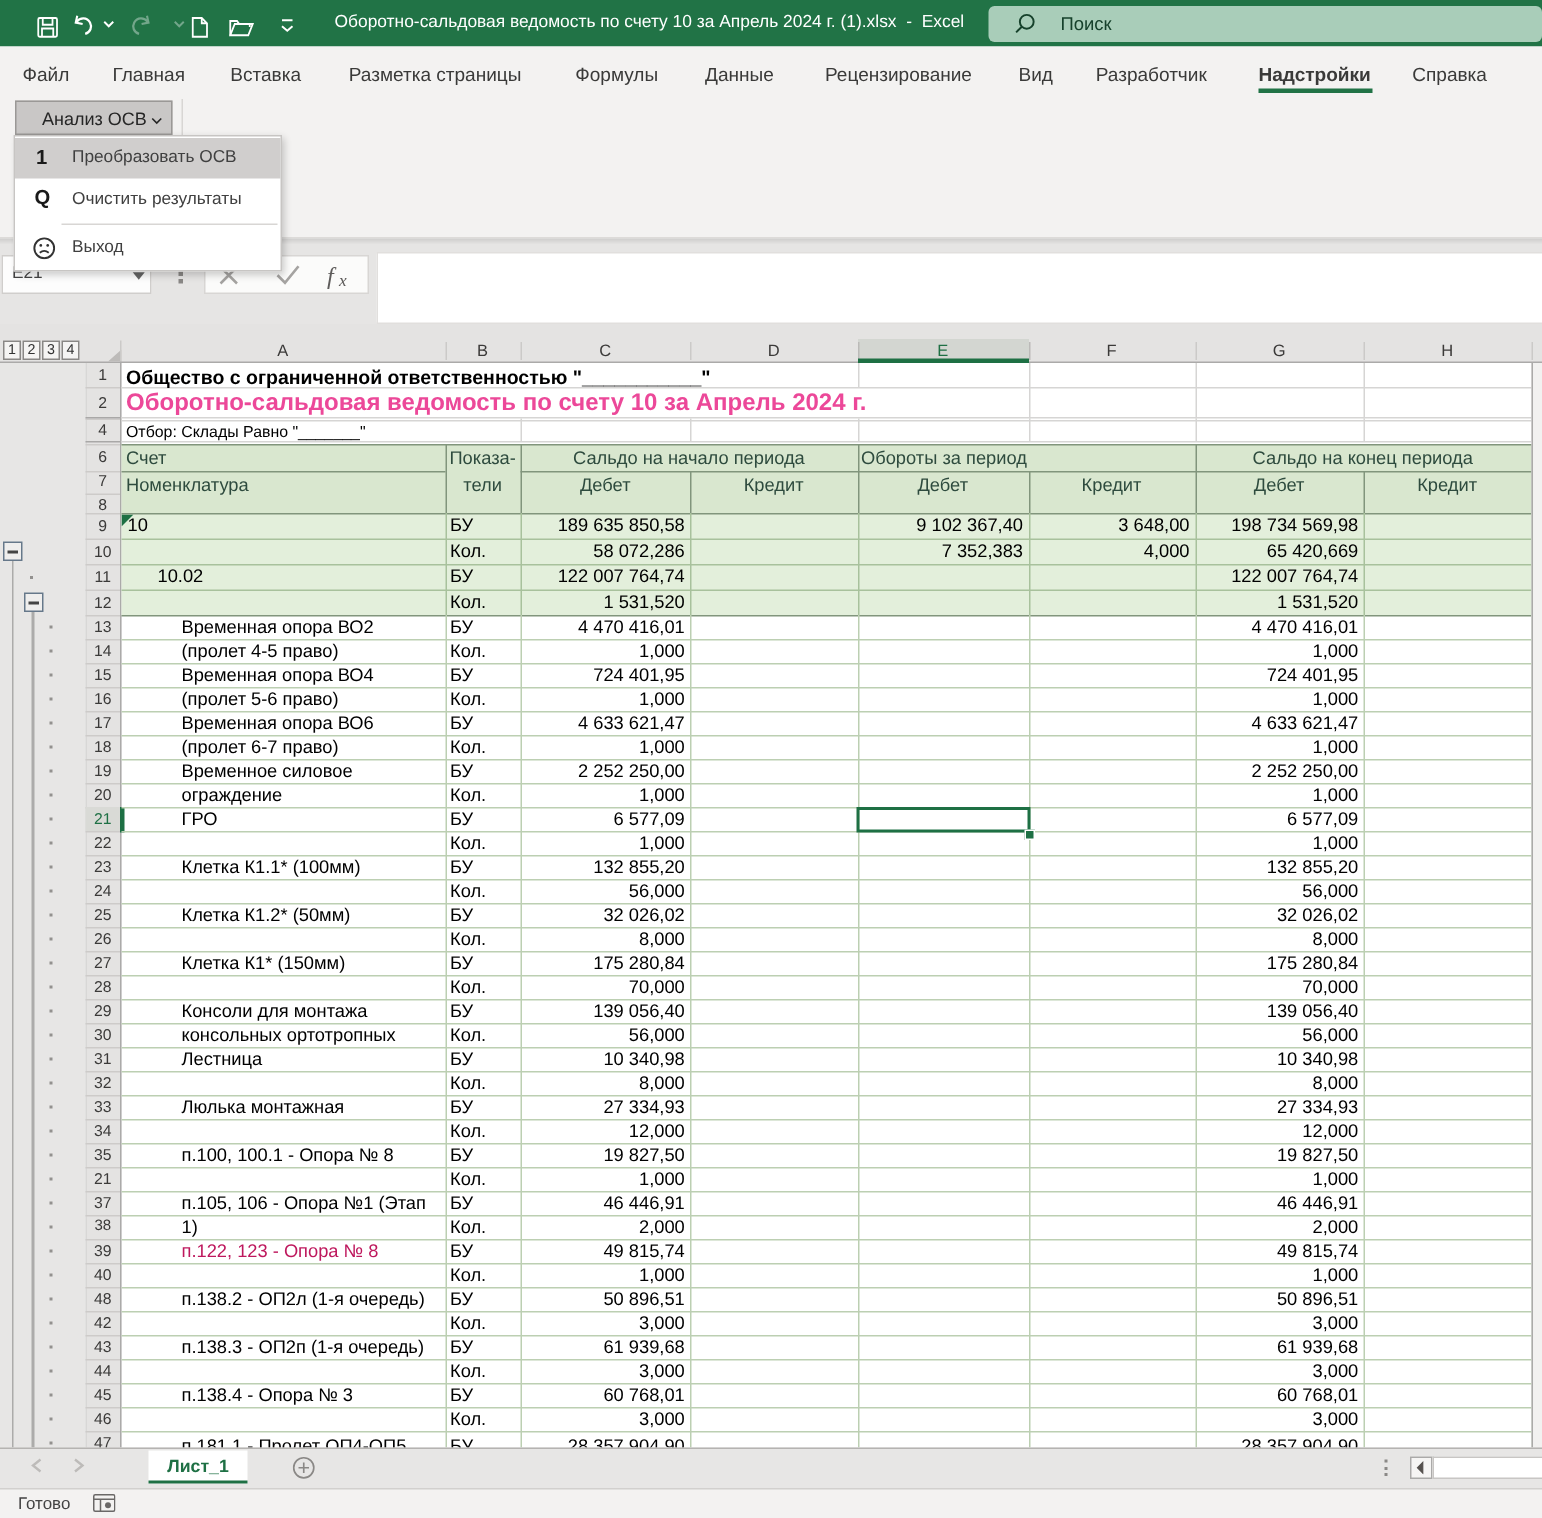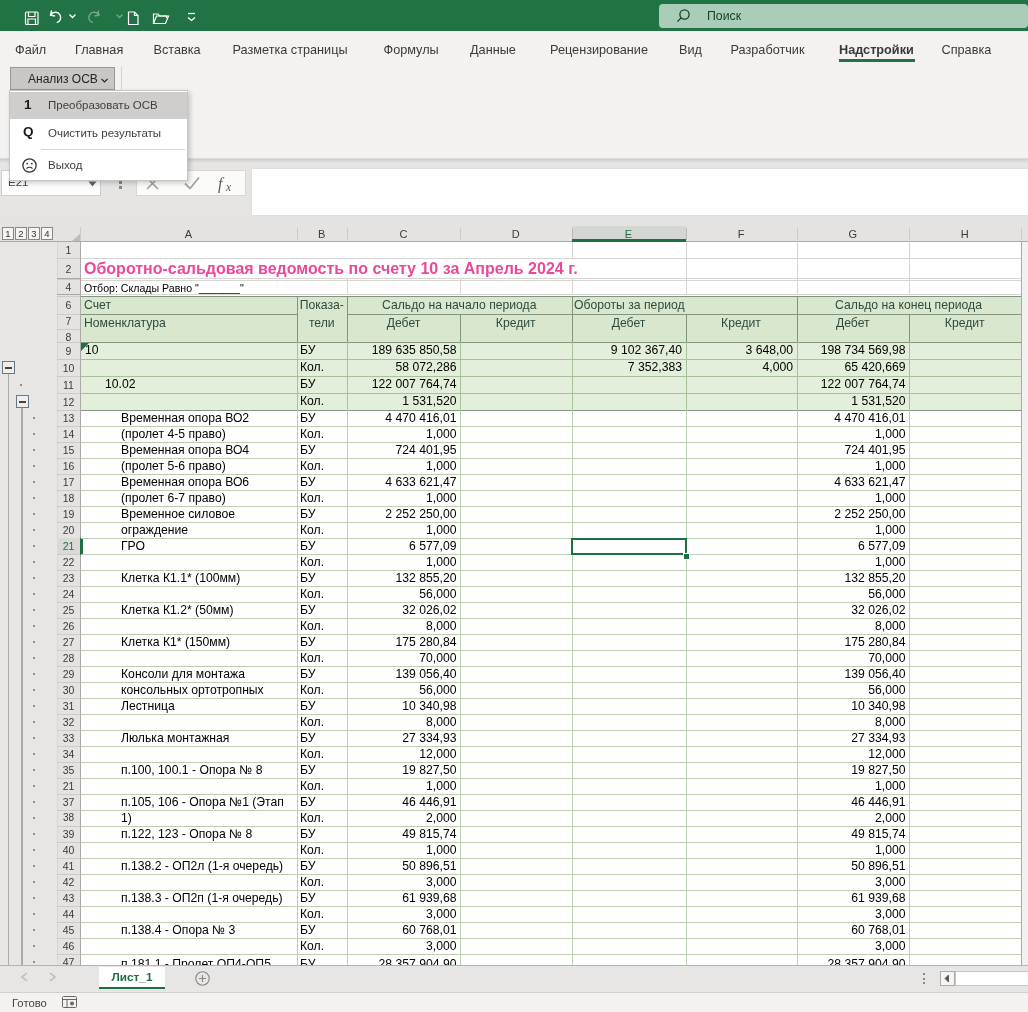--- a/index.html
+++ b/index.html
@@ -30,20 +30,21 @@
 </g>
 <g stroke="#FFF" fill="none" stroke-width="1.2">
  <path d="M153.5 23.5 v-9.5 h4.5 l1.5 2 h7 v2"></path>
  <path d="M153.5 23.5 l3-7.5 h12 l-3 7.5 z"></path>
 </g>
 <g stroke="#FFF" fill="none" stroke-width="1.3">
  <path d="M188 13.5 h7"></path>
  <path d="M188 17.5 l3.5 3 l3.5-3"></path>
 </g>
 </svg></div>
+<div style="position:absolute;top:8px;font-size:11.6px;color:#FFF;font-weight:normal;white-space:nowrap;left:223px;">Оборотно-сальдовая ведомость по счету 10 за Апрель 2024 г. (1).xlsx&nbsp;&nbsp;-&nbsp;&nbsp;Excel</div>
 <div style="position:absolute;left:659px;top:4px;width:369px;height:24px;background:#A9CDB9;border-radius:4px;"></div>
 <svg style="position:absolute;left:675px;top:8px;" width="16" height="16" viewBox="0 0 16 16">
       <circle cx="9.5" cy="6.5" r="4.6" stroke="#16412B" stroke-width="1.3" fill="none"></circle>
       <path d="M6.2 9.8 L2.4 13.6" stroke="#16412B" stroke-width="1.3"></path>
     </svg>
 <div style="position:absolute;top:9px;font-size:12.3px;color:#16412B;font-weight:normal;white-space:nowrap;left:707px;">Поиск</div>
 <div style="position:absolute;left:0;top:31px;width:1028px;height:128px;background:#F3F2F1;"></div>
 <div style="position:absolute;top:42.5px;font-size:12.7px;color:#3A3A39;font-weight:normal;white-space:nowrap;left:15px;">Файл</div>
 <div style="position:absolute;top:42.5px;font-size:12.7px;color:#3A3A39;font-weight:normal;white-space:nowrap;left:75px;">Главная</div>
 <div style="position:absolute;top:42.5px;font-size:12.7px;color:#3A3A39;font-weight:normal;white-space:nowrap;left:153.5px;">Вставка</div>
@@ -183,21 +184,21 @@
 <div style="position:absolute;top:780px;font-size:10.5px;color:#3B3A39;font-weight:normal;white-space:nowrap;left:56.5px;width:24px;text-align:center;">21</div>
 <div style="position:absolute;left:57px;top:794px;width:23px;height:1px;background:#CDCBC9;"></div>
 <div style="position:absolute;top:796px;font-size:10.5px;color:#3B3A39;font-weight:normal;white-space:nowrap;left:56.5px;width:24px;text-align:center;">37</div>
 <div style="position:absolute;left:57px;top:810px;width:23px;height:1px;background:#CDCBC9;"></div>
 <div style="position:absolute;top:812px;font-size:10px;color:#3B3A39;font-weight:normal;white-space:nowrap;left:56.5px;width:24px;text-align:center;">38</div>
 <div style="position:absolute;left:57px;top:826px;width:23px;height:1px;background:#CDCBC9;"></div>
 <div style="position:absolute;top:828px;font-size:10.5px;color:#3B3A39;font-weight:normal;white-space:nowrap;left:56.5px;width:24px;text-align:center;">39</div>
 <div style="position:absolute;left:57px;top:842px;width:23px;height:1px;background:#CDCBC9;"></div>
 <div style="position:absolute;top:844px;font-size:10.5px;color:#3B3A39;font-weight:normal;white-space:nowrap;left:56.5px;width:24px;text-align:center;">40</div>
 <div style="position:absolute;left:57px;top:858px;width:23px;height:1px;background:#CDCBC9;"></div>
-<div style="position:absolute;top:860px;font-size:10.5px;color:#3B3A39;font-weight:normal;white-space:nowrap;left:56.5px;width:24px;text-align:center;">41</div>
+<div style="position:absolute;top:860px;font-size:10.5px;color:#3B3A39;font-weight:normal;white-space:nowrap;left:56.5px;width:24px;text-align:center;">48</div>
 <div style="position:absolute;left:57px;top:874px;width:23px;height:1px;background:#CDCBC9;"></div>
 <div style="position:absolute;top:876px;font-size:10.5px;color:#3B3A39;font-weight:normal;white-space:nowrap;left:56.5px;width:24px;text-align:center;">42</div>
 <div style="position:absolute;left:57px;top:890px;width:23px;height:1px;background:#CDCBC9;"></div>
 <div style="position:absolute;top:892px;font-size:10.5px;color:#3B3A39;font-weight:normal;white-space:nowrap;left:56.5px;width:24px;text-align:center;">43</div>
 <div style="position:absolute;left:57px;top:906px;width:23px;height:1px;background:#CDCBC9;"></div>
 <div style="position:absolute;top:908px;font-size:10.5px;color:#3B3A39;font-weight:normal;white-space:nowrap;left:56.5px;width:24px;text-align:center;">44</div>
 <div style="position:absolute;left:57px;top:922px;width:23px;height:1px;background:#CDCBC9;"></div>
 <div style="position:absolute;top:924px;font-size:10.5px;color:#3B3A39;font-weight:normal;white-space:nowrap;left:56.5px;width:24px;text-align:center;">45</div>
 <div style="position:absolute;left:57px;top:938px;width:23px;height:1px;background:#CDCBC9;"></div>
 <div style="position:absolute;top:940px;font-size:10.5px;color:#3B3A39;font-weight:normal;white-space:nowrap;left:56.5px;width:24px;text-align:center;">46</div>
@@ -328,20 +329,21 @@
 <div style="position:absolute;left:80.5px;top:938px;width:940px;height:1px;background:#BCCFB2;"></div>
 <div style="position:absolute;left:80.5px;top:954px;width:940px;height:1px;background:#BCCFB2;"></div>
 <div style="position:absolute;left:296.5px;top:410px;width:1px;height:554.5px;background:#BCCFB2;"></div>
 <div style="position:absolute;left:347px;top:410px;width:1px;height:554.5px;background:#BCCFB2;"></div>
 <div style="position:absolute;left:460px;top:410px;width:1px;height:554.5px;background:#BCCFB2;"></div>
 <div style="position:absolute;left:571.5px;top:410px;width:1px;height:554.5px;background:#BCCFB2;"></div>
 <div style="position:absolute;left:685.5px;top:410px;width:1px;height:554.5px;background:#BCCFB2;"></div>
 <div style="position:absolute;left:796.5px;top:410px;width:1px;height:554.5px;background:#BCCFB2;"></div>
 <div style="position:absolute;left:909px;top:410px;width:1px;height:554.5px;background:#BCCFB2;"></div>
 <div style="position:absolute;left:1020.5px;top:410px;width:1px;height:554.5px;background:#BCCFB2;"></div>
+<div style="position:absolute;top:243.5px;font-size:13px;color:#000;font-weight:bold;white-space:nowrap;left:84px;">Общество с ограниченной ответственностью "___________"</div>
 <div style="position:absolute;top:260px;font-size:16px;color:#ec4899;font-weight:bold;white-space:nowrap;left:84px;">Оборотно-сальдовая ведомость по счету 10 за Апрель 2024 г.</div>
 <div style="position:absolute;top:282px;font-size:10.6px;color:#000;font-weight:normal;white-space:nowrap;left:84px;">Отбор: Склады Равно "_______"</div>
 <div style="position:absolute;top:297.5px;font-size:12.2px;color:#2E4B3E;font-weight:normal;white-space:nowrap;left:84px;">Счет</div>
 <div style="position:absolute;top:315.5px;font-size:12.2px;color:#2E4B3E;font-weight:normal;white-space:nowrap;left:84px;">Номенклатура</div>
 <div style="position:absolute;top:297.5px;font-size:12.2px;color:#2E4B3E;font-weight:normal;white-space:nowrap;left:297.25px;width:49px;text-align:center;">Показа-</div>
 <div style="position:absolute;top:315.5px;font-size:12.2px;color:#2E4B3E;font-weight:normal;white-space:nowrap;left:297.25px;width:49px;text-align:center;">тели</div>
 <div style="position:absolute;top:297.5px;font-size:12.2px;color:#2E4B3E;font-weight:normal;white-space:nowrap;left:349.25px;width:220px;text-align:center;">Сальдо на начало периода</div>
 <div style="position:absolute;top:297.5px;font-size:12.2px;color:#2E4B3E;font-weight:normal;white-space:nowrap;left:574px;width:220px;text-align:left;">Обороты за период</div>
 <div style="position:absolute;top:297.5px;font-size:12.2px;color:#2E4B3E;font-weight:normal;white-space:nowrap;left:798.5px;width:220px;text-align:center;">Сальдо на конец периода</div>
 <div style="position:absolute;top:315.5px;font-size:12.2px;color:#2E4B3E;font-weight:normal;white-space:nowrap;left:348.5px;width:110px;text-align:center;">Дебет</div>
@@ -461,21 +463,21 @@
 <div style="position:absolute;top:779.2px;font-size:12.2px;color:#000;font-weight:normal;white-space:nowrap;right:571.5px;">1,000</div>
 <div style="position:absolute;top:779.2px;font-size:12.2px;color:#000;font-weight:normal;white-space:nowrap;right:122.5px;">1,000</div>
 <div style="position:absolute;top:795.2px;font-size:12.2px;color:#000;font-weight:normal;white-space:nowrap;left:121px;">п.105, 106 - Опора №1 (Этап</div>
 <div style="position:absolute;top:795.2px;font-size:12.2px;color:#000;font-weight:normal;white-space:nowrap;left:300px;">БУ</div>
 <div style="position:absolute;top:795.2px;font-size:12.2px;color:#000;font-weight:normal;white-space:nowrap;right:571.5px;">46&nbsp;446,91</div>
 <div style="position:absolute;top:795.2px;font-size:12.2px;color:#000;font-weight:normal;white-space:nowrap;right:122.5px;">46&nbsp;446,91</div>
 <div style="position:absolute;top:811.2px;font-size:12.2px;color:#000;font-weight:normal;white-space:nowrap;left:121px;">1)</div>
 <div style="position:absolute;top:811.2px;font-size:12.2px;color:#000;font-weight:normal;white-space:nowrap;left:300px;">Кол.</div>
 <div style="position:absolute;top:811.2px;font-size:12.2px;color:#000;font-weight:normal;white-space:nowrap;right:571.5px;">2,000</div>
 <div style="position:absolute;top:811.2px;font-size:12.2px;color:#000;font-weight:normal;white-space:nowrap;right:122.5px;">2,000</div>
-<div style="position:absolute;top:827.2px;font-size:12.2px;color:#000000;font-weight:normal;white-space:nowrap;left:121px;">п.122, 123 - Опора № 8</div>
+<div style="position:absolute;top:827.2px;font-size:12.2px;color:#be185d;font-weight:normal;white-space:nowrap;left:121px;">п.122, 123 - Опора № 8</div>
 <div style="position:absolute;top:827.2px;font-size:12.2px;color:#000;font-weight:normal;white-space:nowrap;left:300px;">БУ</div>
 <div style="position:absolute;top:827.2px;font-size:12.2px;color:#000;font-weight:normal;white-space:nowrap;right:571.5px;">49&nbsp;815,74</div>
 <div style="position:absolute;top:827.2px;font-size:12.2px;color:#000;font-weight:normal;white-space:nowrap;right:122.5px;">49&nbsp;815,74</div>
 <div style="position:absolute;top:843.2px;font-size:12.2px;color:#000;font-weight:normal;white-space:nowrap;left:300px;">Кол.</div>
 <div style="position:absolute;top:843.2px;font-size:12.2px;color:#000;font-weight:normal;white-space:nowrap;right:571.5px;">1,000</div>
 <div style="position:absolute;top:843.2px;font-size:12.2px;color:#000;font-weight:normal;white-space:nowrap;right:122.5px;">1,000</div>
 <div style="position:absolute;top:859.2px;font-size:12.2px;color:#000;font-weight:normal;white-space:nowrap;left:121px;">п.138.2 - ОП2л (1-я очередь)</div>
 <div style="position:absolute;top:859.2px;font-size:12.2px;color:#000;font-weight:normal;white-space:nowrap;left:300px;">БУ</div>
 <div style="position:absolute;top:859.2px;font-size:12.2px;color:#000;font-weight:normal;white-space:nowrap;right:571.5px;">50&nbsp;896,51</div>
 <div style="position:absolute;top:859.2px;font-size:12.2px;color:#000;font-weight:normal;white-space:nowrap;right:122.5px;">50&nbsp;896,51</div>

